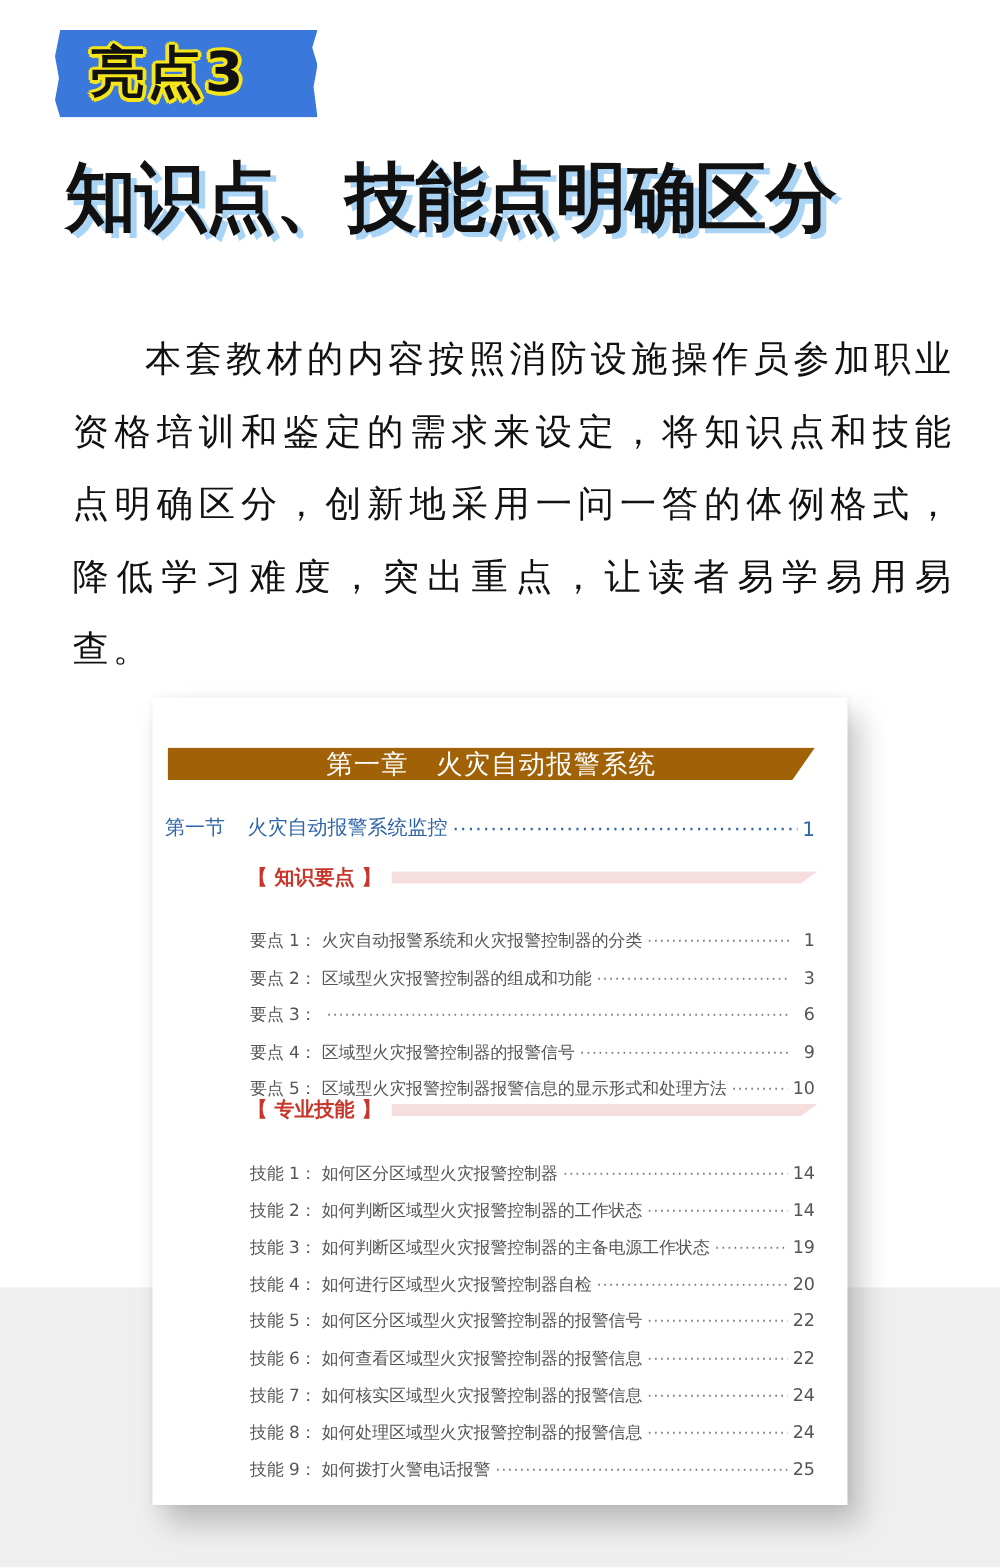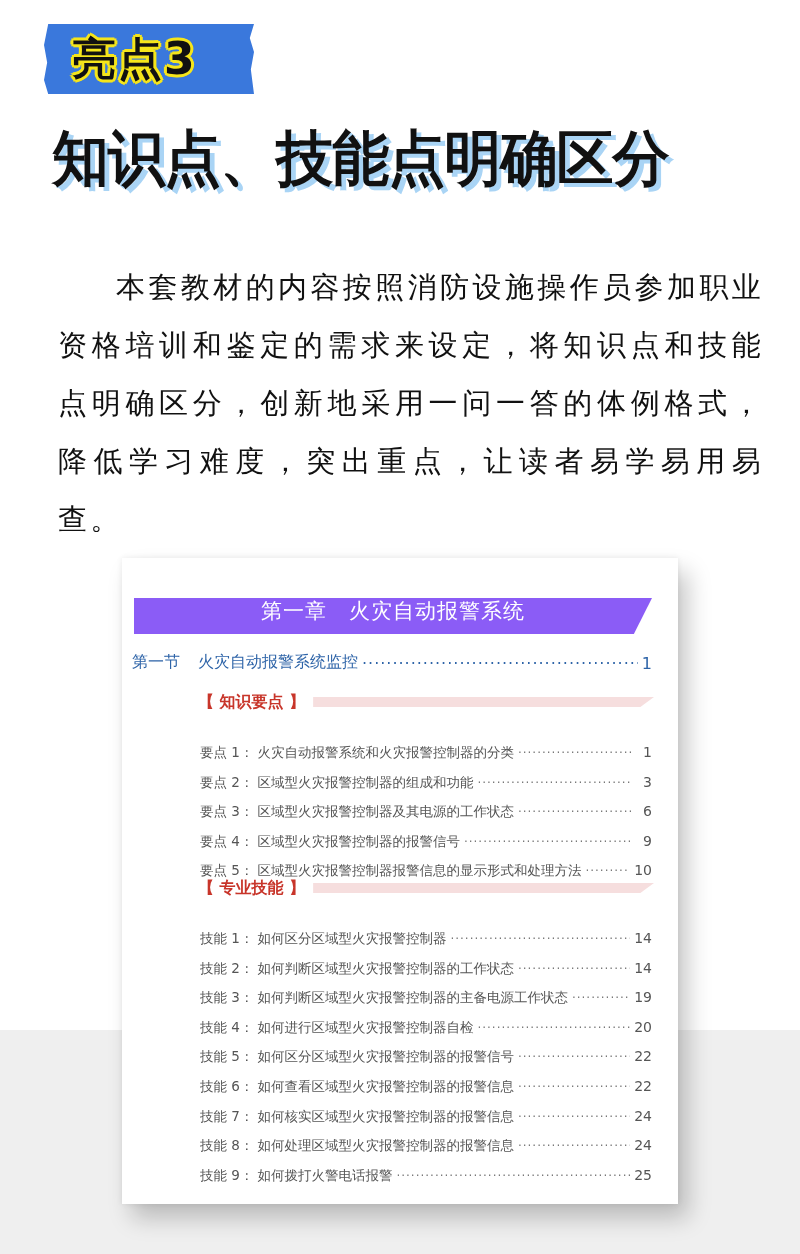--- a/index.html
+++ b/index.html
@@ -37,22 +37,22 @@
       letter-spacing: 3.2px; text-indent: 58px;
       text-align: justify;
       margin: 0;
     }
     .card {
       position: absolute; left: 122px; top: 558px; width: 556px; height: 646px;
       background: #ffffff;
       box-shadow: 10px 14px 22px rgba(0,0,0,0.22), 0 0 6px rgba(0,0,0,0.08);
     }
     .chapter-bar {
-      position: absolute; left: 12px; top: 40px; width: 518px; height: 36px;
-      background: #8b5cf6;
+      position: absolute; left: 12px; top: 40px; width: 518px; height: 26px;
+      background: #a16207;
       clip-path: polygon(0 0, 100% 0, 96.5% 100%, 0 100%);
       color: #fff; font-size: 21px; line-height: 26px; text-align: center;
       letter-spacing: 1px;
     }
     .chapter-bar span { display: inline-block; }
     .section-row {
       position: absolute; left: 10px; top: 94px; width: 520px;
       display: flex; align-items: flex-end;
       color: #2e64a8; font-size: 16px;
     }
@@ -126,21 +126,20 @@
         <span class="pg">1</span>
       </li>
       <li class="toc-item">
         <span class="idx">要点 2：</span>
         <span class="ttl">区域型火灾报警控制器的组成和功能</span>
         <span class="leader"></span>
         <span class="pg">3</span>
       </li>
       <li class="toc-item">
         <span class="idx">要点 3：</span>
-        <span class="ttl">区域型火灾报警控制器及其电源的工作状态</span>
         <span class="leader"></span>
         <span class="pg">6</span>
       </li>
       <li class="toc-item">
         <span class="idx">要点 4：</span>
         <span class="ttl">区域型火灾报警控制器的报警信号</span>
         <span class="leader"></span>
         <span class="pg">9</span>
       </li>
       <li class="toc-item">

